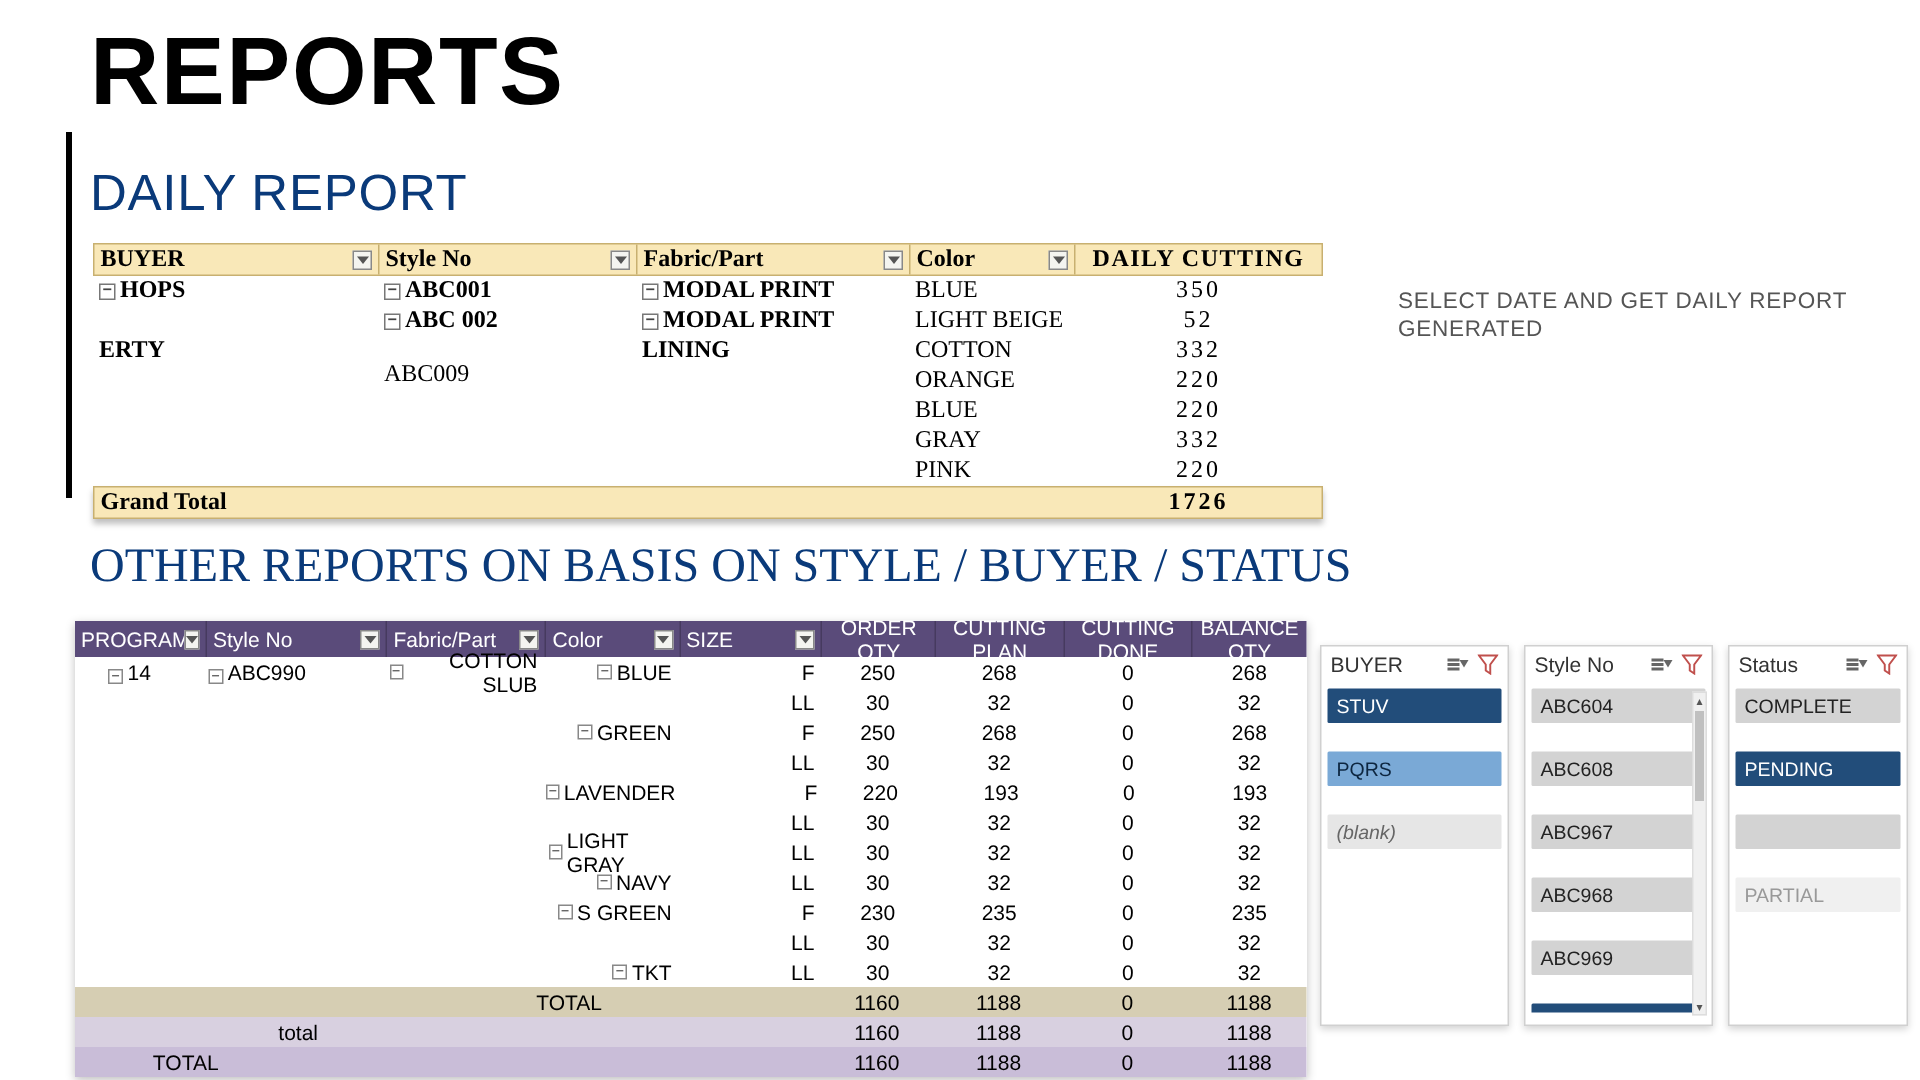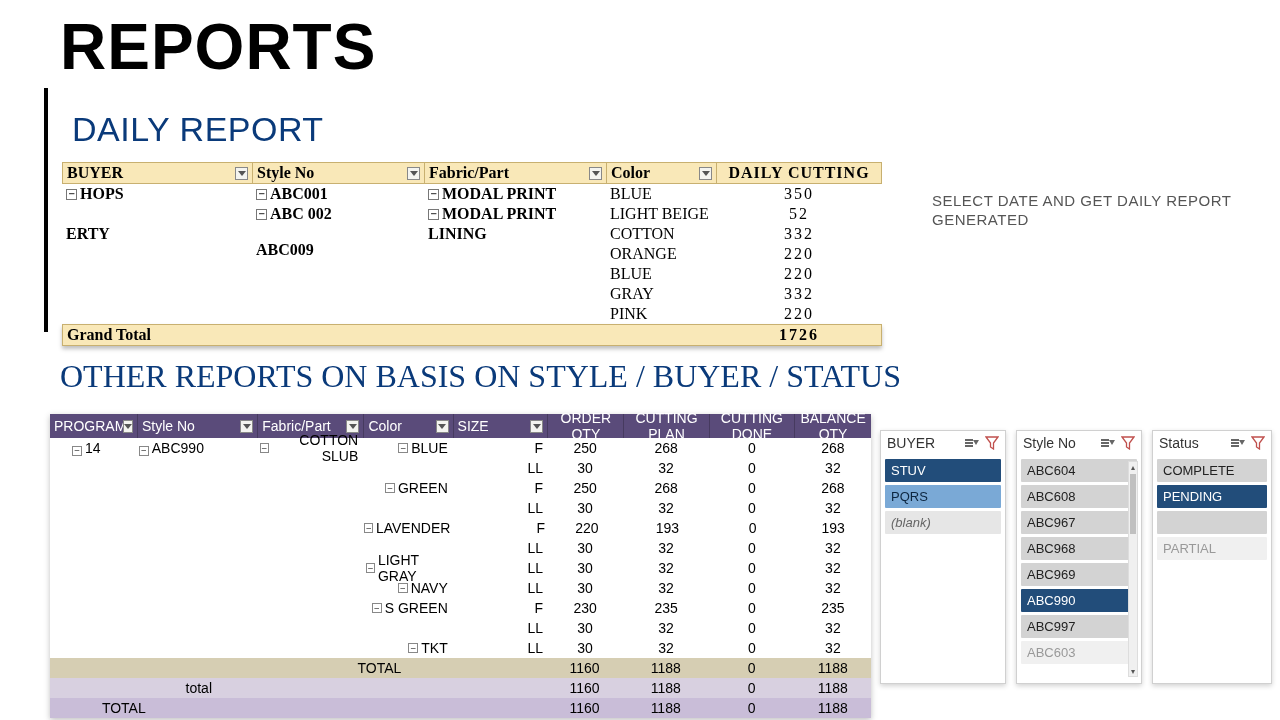--- a/index.html
+++ b/index.html
@@ -1,21 +1,21 @@
 <!DOCTYPE html>
 <html><head>
 <meta charset="utf-8">
 <style>
   * { box-sizing: border-box; margin: 0; padding: 0; }
   body { font-family: Georgia, 'Times New Roman', serif; width: 1280px; height: 720px; background: #fff; overflow: hidden; position: relative; }
 
   .page-title { font-family: 'Arial Black', Arial, sans-serif; font-weight: 900; font-size: 64px; letter-spacing: 1px; position: absolute; top: 10px; left: 60px; color: #000; }
 
   .vbar { position: absolute; left: 44px; top: 88px; width: 4px; height: 244px; background: #000; }
-  .section1-title { position: absolute; left: 72px; top: 110px; font-family: Arial, sans-serif; font-weight: 400; font-size: 34px; color: #0a3a7a; letter-spacing: 0.5px; }
+  .section1-title { position: absolute; left: 60px; top: 110px; font-family: Arial, sans-serif; font-weight: 400; font-size: 34px; color: #0a3a7a; letter-spacing: 0.5px; }
 
   .note { position: absolute; left: 932px; top: 192px; width: 300px; font-family: Arial, sans-serif; font-size: 15px; color: #555; line-height: 1.25; letter-spacing: 0.5px; }
 
   
   .daily { position: absolute; left: 62px; top: 162px; width: 820px; font-family: Georgia, serif; font-size: 16px; }
   .daily .hdr { display: flex; background: #f9e8b8; border: 1px solid #c8b070; height: 22px; align-items: stretch; font-weight: bold; }
   .daily .hdr > div { border-right: 1px solid #c8b070; display: flex; align-items: center; justify-content: space-between; padding: 0 4px; }
   .c-buyer { width: 190px; }
   .c-style { width: 172px; }
   .c-fabric { width: 182px; }
@@ -65,21 +65,21 @@
   .detail .body .drow.t1 { background: #d6ceb3; }
   .detail .body .drow.t2 { background: #d8d0e0; font-weight: 400; }
   .detail .body .drow.t3 { background: #c9bdd8; font-weight: 400; }
   .small-box { width: 10px; height: 10px; border: 1px solid #888; margin-right: 3px; display: inline-flex; align-items: center; justify-content: center; font-size: 9px; line-height: 1; font-family: monospace; color: #444; }
 
   
   .slicers { position: absolute; left: 880px; top: 430px; display: flex; gap: 10px; }
   .slicer { background: #fff; border: 1px solid #d0d0d0; box-shadow: 0 2px 5px rgba(0,0,0,0.18); font-family: Arial, sans-serif; }
   .slicer .sh { display: flex; justify-content: space-between; align-items: center; padding: 4px 6px; font-size: 14px; font-weight: 500; color: #333; }
   .slicer .sh .icons { display: flex; gap: 6px; }
-  .slicer .body { padding: 4px; display: flex; flex-direction: column; gap: 3px; }
+  .slicer .body { padding: 4px; display: flex; flex-direction: column; gap: 19px; }
   .slicer .item { padding: 4px 6px; font-size: 13px; border-radius: 1px; color: #222; background: #d3d3d3; cursor: pointer; }
   .slicer .item.sel { background: #224d7a; color: #fff; }
   .slicer .item.mid { background: #7aa9d6; color: #0d2640; }
   .slicer .item.ital { font-style: italic; color: #666; background: #e6e6e6; }
   .slicer .item.dim { color: #999; background: #f0f0f0; }
   .sl-buyer { width: 126px; height: 254px; }
   .sl-style { width: 126px; height: 254px; position: relative; }
   .sl-style .body { height: 220px; overflow: hidden; }
   .sl-style .scrollbar { position: absolute; right: 3px; top: 30px; bottom: 6px; width: 10px; background: #f0f0f0; border: 1px solid #ddd; }
   .sl-style .scrollbar .up, .sl-style .scrollbar .dn { height: 10px; display: flex; align-items: center; justify-content: center; font-size: 8px; color: #555; }
@@ -150,21 +150,21 @@
           <span style="font-weight: bold;">MODAL PRINT</span>
         </div>
         <div class="c-color">LIGHT BEIGE</div>
         <div class="c-cut">52</div>
       </div>
       <div class="row">
         <div class="c-buyer">
           <span style="font-weight: bold;">ERTY</span>
         </div>
         <div class="c-style">
-          <span style="font-weight: bold; margin-top: 32px;">ABC009</span>
+          <span style="font-weight: normal; margin-top: 32px;">ABC009</span>
         </div>
         <div class="c-fabric">
           <span style="font-weight: bold;">LINING</span>
         </div>
         <div class="c-color">COTTON</div>
         <div class="c-cut">332</div>
       </div>
       <div class="row">
         <div class="c-buyer">
           <span style="font-weight: bold;"></span>

